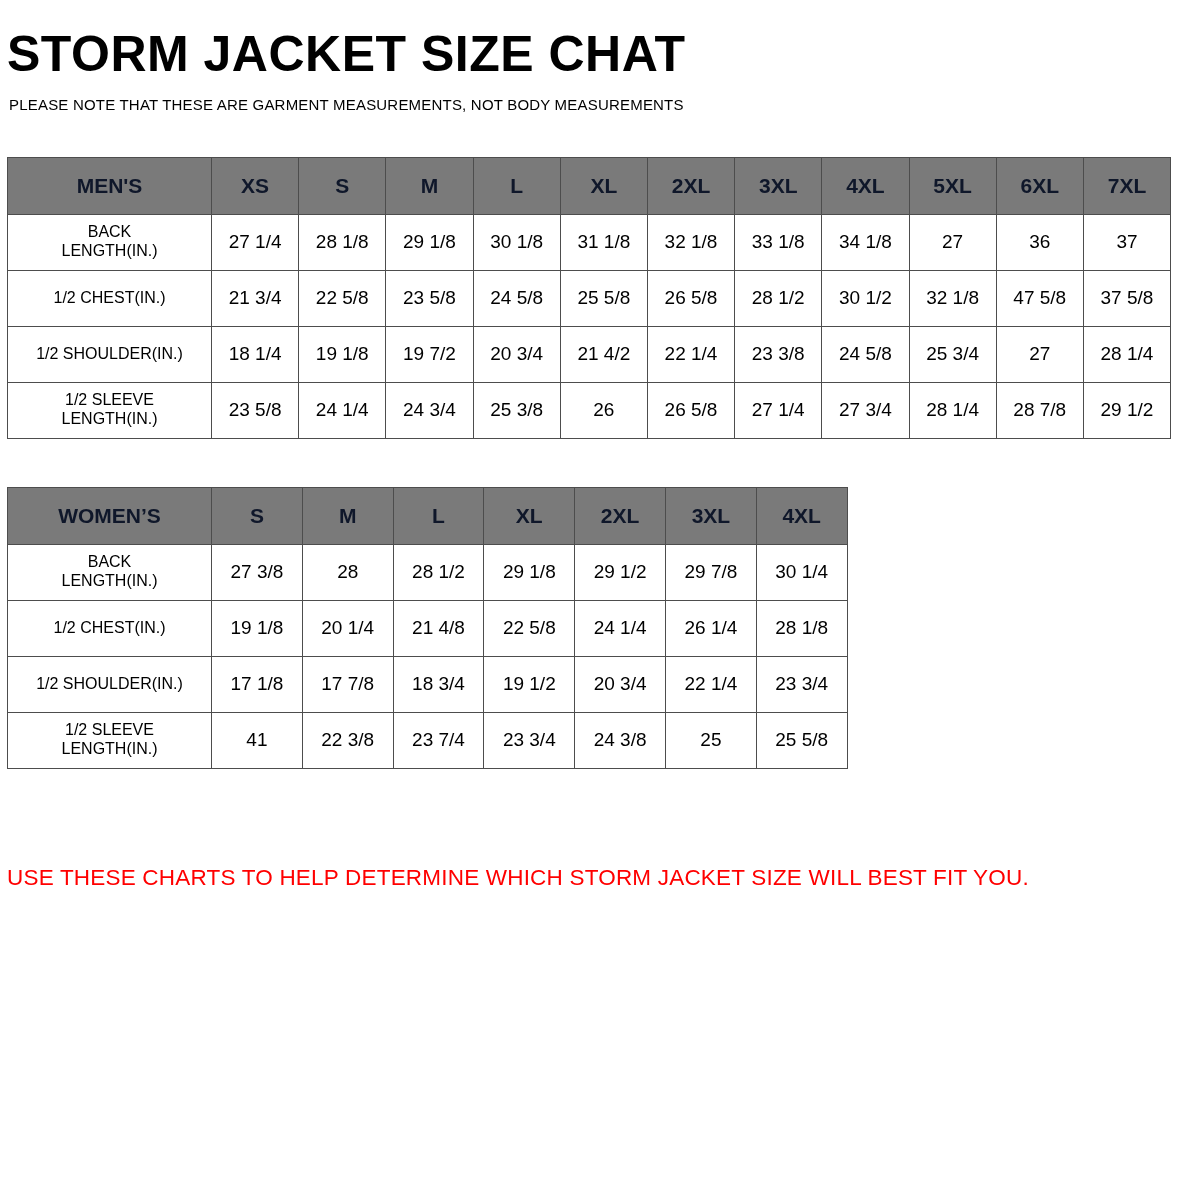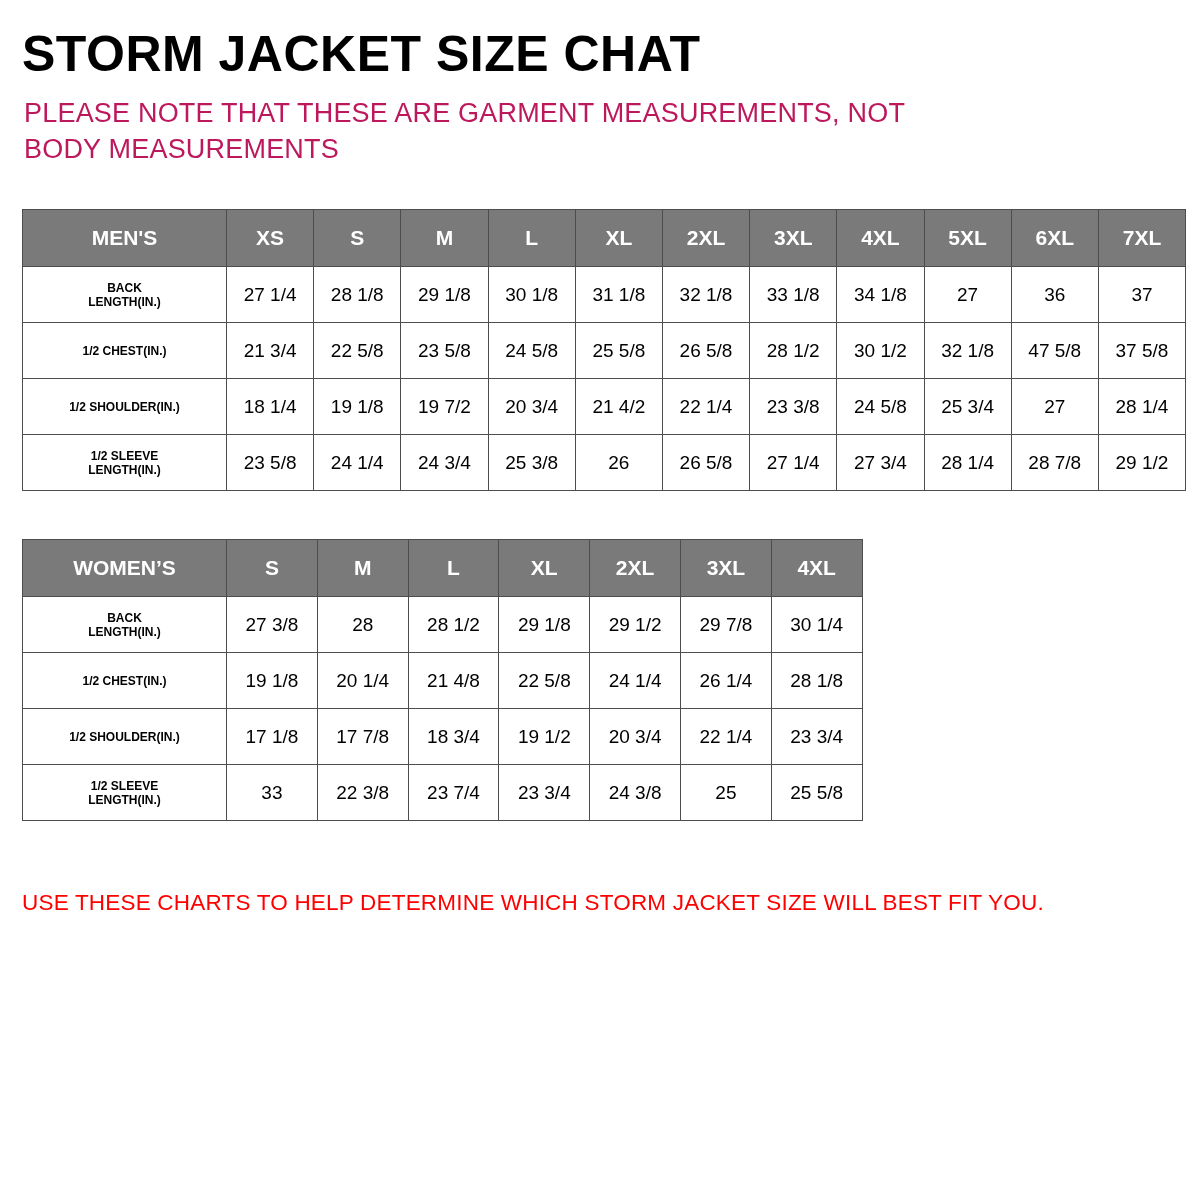--- a/index.html
+++ b/index.html
@@ -12,34 +12,34 @@
     height: 1200px;
     font-family: "Liberation Sans", sans-serif;
     color: #000000;
     position: relative;
     overflow: hidden;
   }
   .page {
     width: 1200px;
     height: 1200px;
     box-sizing: border-box;
-    padding: 22px 18px 0 22px;
+    padding: 22px 18px 0 7px;
     position: relative;
   }
   .title {
     font-size: 50px;
     font-weight: bold;
     letter-spacing: 0.5px;
     line-height: 1.05;
     margin: 6px 0 14px 0;
     white-space: nowrap;
   }
   .note {
-    color: #be185d;
-    font-size: 27px;
+    color: #000000;
+    font-size: 15px;
     line-height: 1.35;
     max-width: 960px;
     margin: 0 0 0 2px;
     letter-spacing: 0.2px;
   }
   .table-wrap {
     margin-top: 56px;
   }
   table {
     border-collapse: collapse;
@@ -50,28 +50,28 @@
     text-align: center;
     vertical-align: middle;
     font-size: 19px;
     padding: 0;
     height: 55px;
     background: #ffffff;
     font-weight: normal;
   }
   thead td, thead th {
     background: #7a7a7a;
-    color: #ffffff;
+    color: #0f172a;
     font-weight: bold;
     font-size: 21px;
     height: 56px;
   }
   .rowlabel {
-    font-weight: bold;
-    font-size: 12px;
+    font-weight: normal;
+    font-size: 16px;
     line-height: 1.18;
     padding: 0 4px;
   }
   .rowlabel span {
     display: block;
   }
   
   #mens-table { width: 1164px; }
   #mens-table col.label { width: 204px; }
   #mens-table col.data  { width: 87.2px; }
@@ -81,21 +81,21 @@
   #womens-table col.label { width: 204px; }
   #womens-table col.data  { width: 90.8px; }
 
   .mens-section { margin-top: 42px; }
   .womens-section { margin-top: 48px; }
 
   .footer-note {
     color: #ff0000;
     font-size: 22.5px;
     letter-spacing: 0.2px;
-    margin-top: 69px;
+    margin-top: 96px;
     white-space: nowrap;
   }
 </style>
 </head>
 <body>
 
 <div class="page">
 
   <h1 class="title">STORM JACKET SIZE CHAT</h1>
 
@@ -264,21 +264,21 @@
             <td>19 1/2</td>
             <td>20 3/4</td>
             <td>22 1/4</td>
             <td>23 3/4</td>
           </tr>
           <tr>
             <td class="rowlabel">
               <span>1/2 SLEEVE</span>
               <span>LENGTH(IN.)</span>
             </td>
-            <td>33</td>
+            <td>41</td>
             <td>22 3/8</td>
             <td>23 7/4</td>
             <td>23 3/4</td>
             <td>24 3/8</td>
             <td>25</td>
             <td>25 5/8</td>
           </tr>
         </tbody>
     </table>
   </div>

